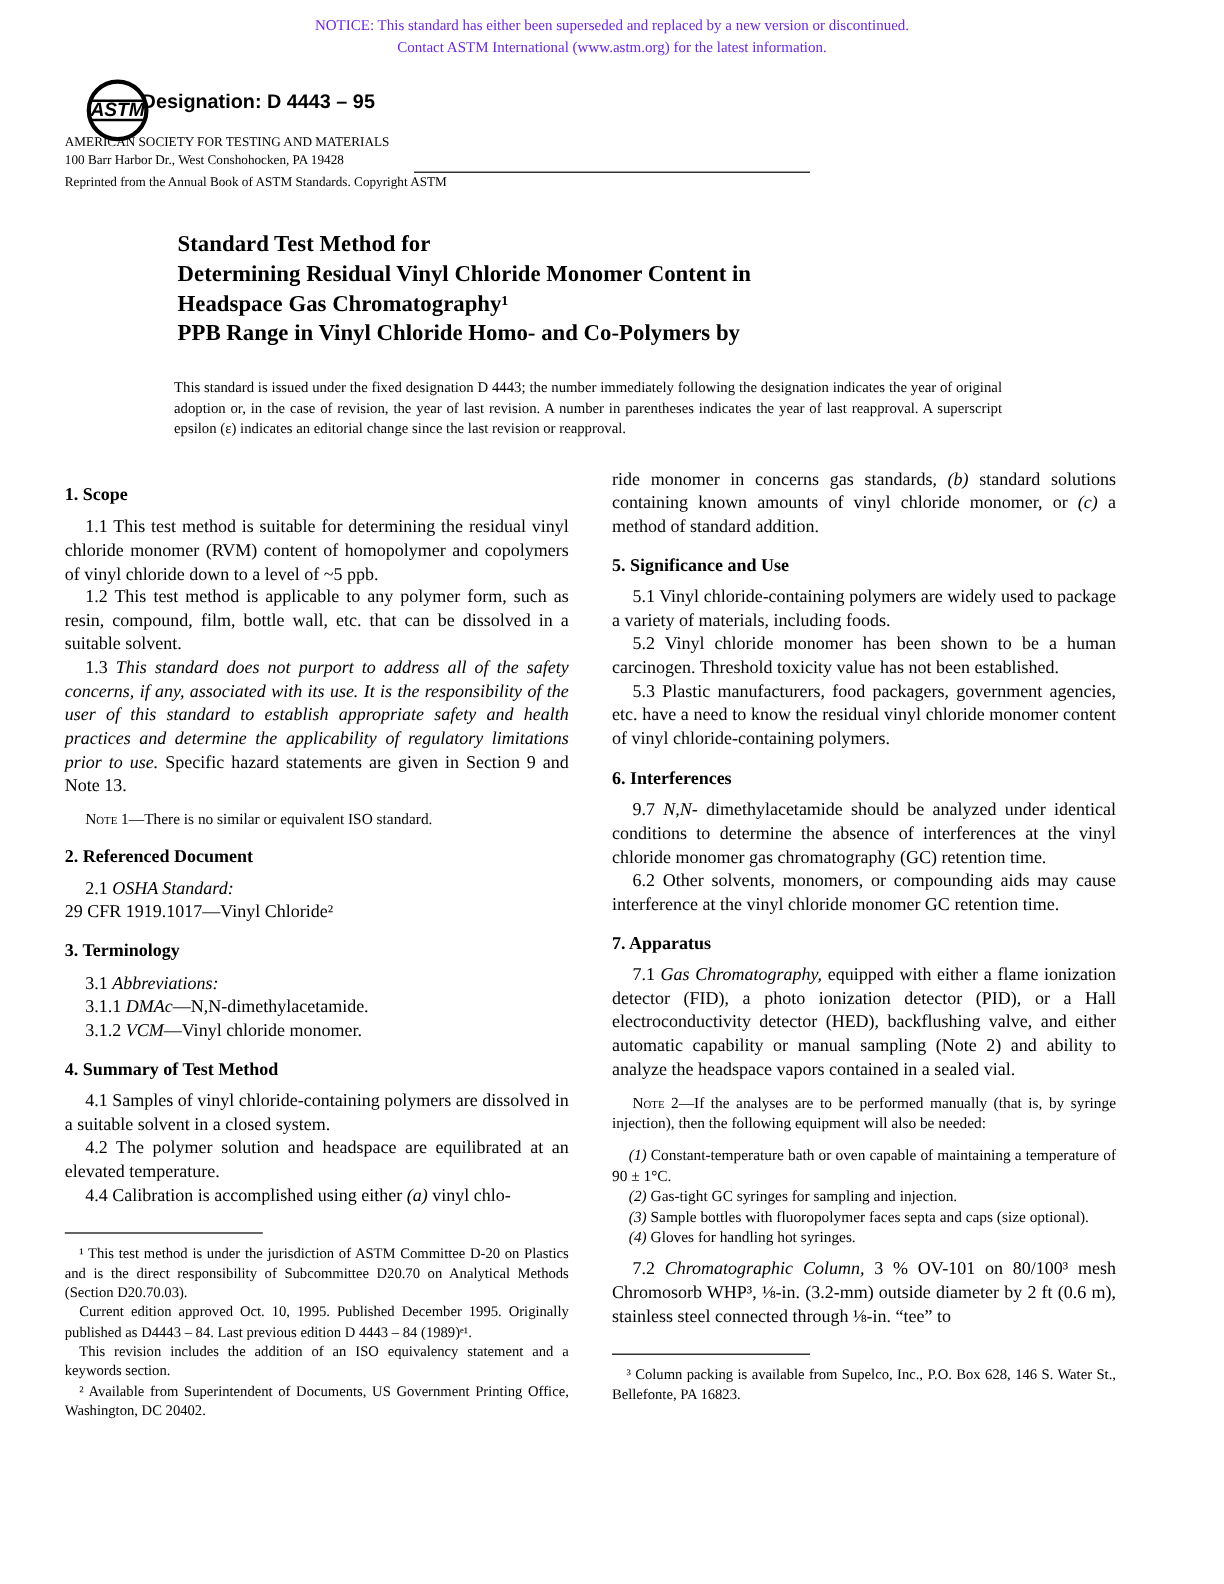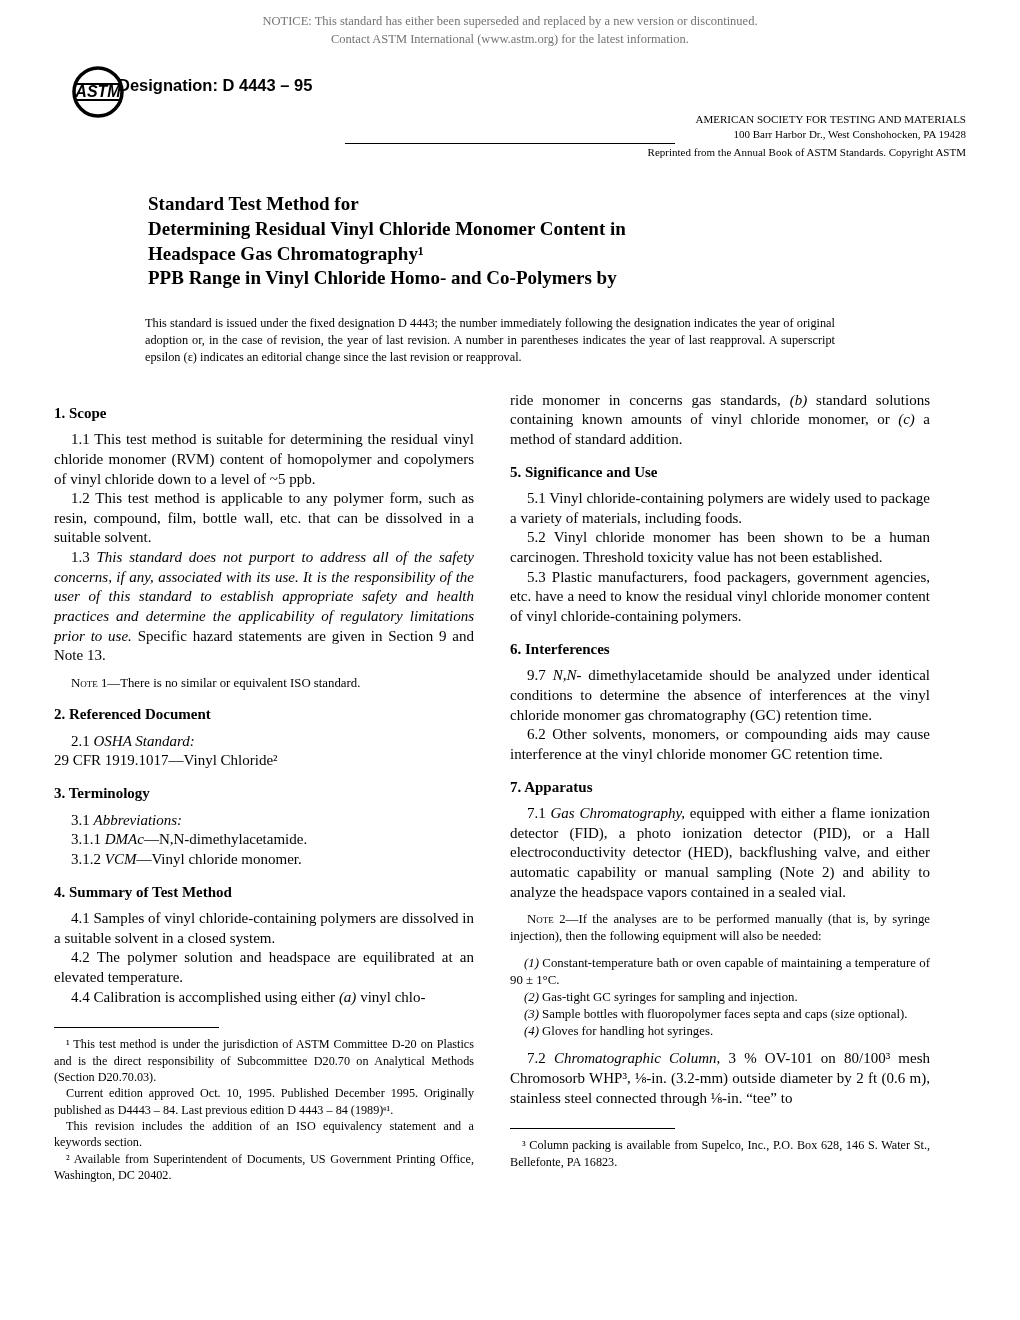--- a/index.html
+++ b/index.html
@@ -1,28 +1,28 @@
 <!DOCTYPE html>
 <html><head>
 <meta charset="utf-8">
 <style>
   * { box-sizing: border-box; }
   html, body { margin: 0; padding: 0; }
   body {
     width: 1020px; height: 1320px; background: #fff;
     font-family: "Liberation Serif", serif; color: #000; overflow: hidden;
   }
-  .notice { margin-top: 12px; text-align: center; color: #737373; font-size: 12.5px; line-height: 1.45; }
+  .notice { margin-top: 12px; text-align: center; color: #6d28d9; font-size: 12.5px; line-height: 1.45; }
   .masthead { position: relative; margin: 16px 54px 0; height: 112px; }
   .logo { position: absolute; left: 16px; top: 0; width: 56px; height: 56px; font-style: italic; }
   .designation {
     position: absolute; left: 64px; top: 12px;
     font-family: "Liberation Sans", sans-serif; font-weight: bold; font-size: 16.5px;
   }
-  .mast-center { position: absolute; left: 0; right: 0; top: 48px; text-align: right; font-size: 11px; line-height: 1.35; }
+  .mast-center { position: absolute; left: 0; right: 0; top: 48px; text-align: left; font-size: 11px; line-height: 1.35; }
   .mast-rule { width: 330px; margin: 1px auto; border: none; border-top: 1px solid #000; }
   .title-block { margin: 16px 140px 0 148px; font-weight: bold; font-size: 19px; line-height: 1.3; }
   .issued { margin: 24px 0 0 145px; width: 690px; font-size: 12.3px; line-height: 1.4; text-align: justify; }
   .body-cols { display: flex; gap: 36px; margin: 24px 54px 0; }
   .col { width: 420px; text-align: justify; font-size: 15px; line-height: 1.31; }
   h3.sec { font-size: 15px; margin: 13px 0 7px; font-weight: bold; }
   p.para { margin: 0; text-indent: 17px; }
   p.no-indent { text-indent: 0; }
   .i { font-style: italic; }
   .note { font-size: 12.8px; margin: 9px 0; text-indent: 17px; line-height: 1.34; }

